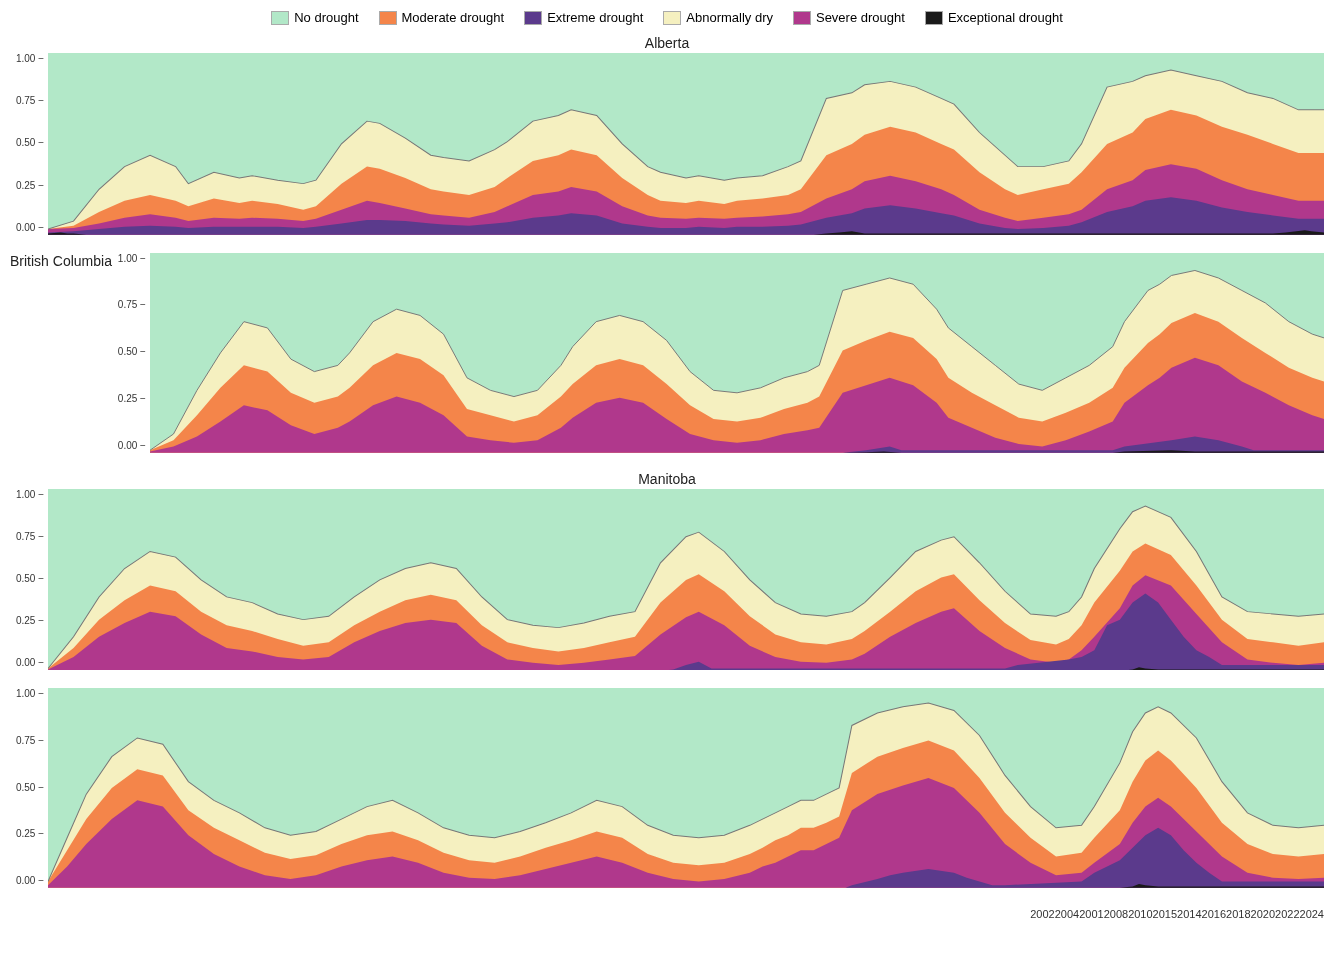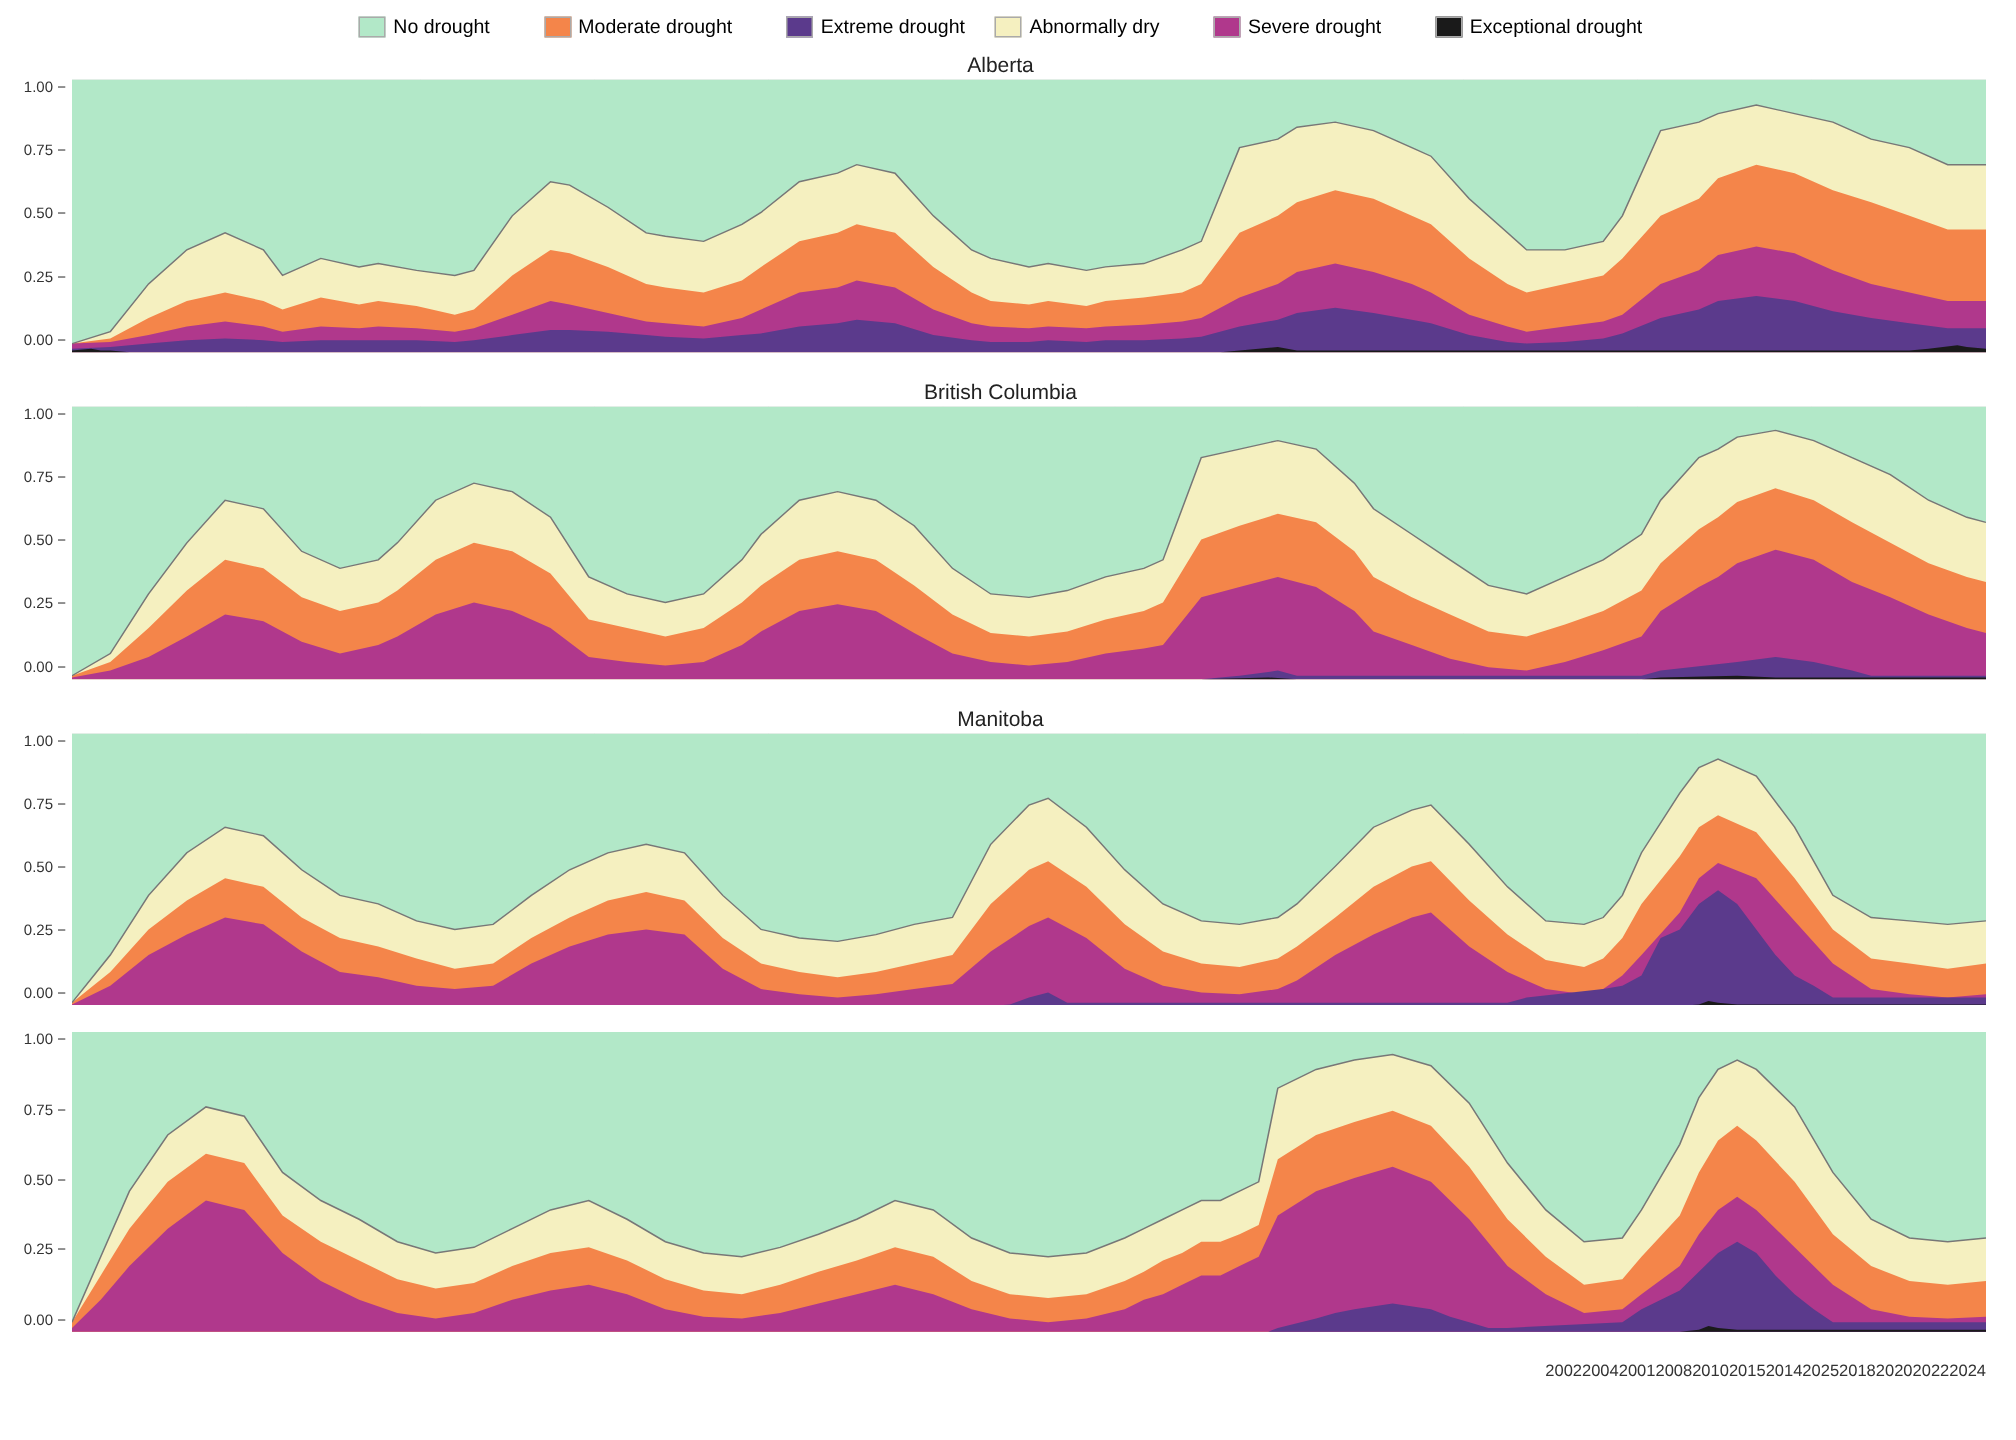--- a/index.html
+++ b/index.html
@@ -21,21 +21,21 @@
       display: flex;
       flex-direction: row;
       flex-wrap: wrap;
       justify-content: center;
       gap: 4px 20px;
       margin-bottom: 10px;
       font-size: 13px;
     }
     .legend-row {
       display: flex;
-      gap: 36px;
+      gap: 20px;
     }
     .legend-item {
       display: flex;
       align-items: center;
       gap: 5px;
       font-size: 13px;
     }
     .legend-box {
       width: 18px;
       height: 14px;
@@ -147,21 +147,21 @@
                   <polygon points="0,158 20,157 40,155 60,153 80,152 100,153 110,154 130,153 150,153 160,153 180,153 200,154 210,153 230,150 250,147 260,147 280,148 300,150 310,151 330,152 350,150 360,149 380,145 400,143 410,141 430,143 450,150 470,153 480,154 500,154 510,153 530,154 540,153 560,153 580,152 590,151 610,145 630,141 640,137 660,134 680,137 700,141 710,143 730,150 750,154 760,155 780,154 800,152 810,149 830,140 850,135 860,130 880,127 900,130 920,136 940,140 960,143 980,146 1000,146 1000,160 0,160" fill="#5b3a8c"></polygon>
 
                   <polygon points="0,159 10,158 15,159 20,159 30,160 600,160 610,159 620,158 630,157 640,159 960,159 970,158 985,156 990,157 1000,158 1000,160 0,160" fill="#1a1a1a"></polygon>
 
                   <polyline points="0,155 20,148 40,120 60,100 80,90 100,100 110,115 130,105 150,110 160,108 180,112 200,115 210,112 230,80 250,60 260,62 280,75 300,90 310,92 330,95 350,85 360,78 380,60 400,55 410,50 430,55 450,80 470,100 480,105 500,110 510,108 530,112 540,110 560,108 580,100 590,95 610,40 630,35 640,28 660,25 680,30 700,40 710,45 730,70 750,90 760,100 780,100 800,95 810,80 830,30 850,25 860,20 880,15 900,20 920,25 940,35 960,40 980,50 1000,50" fill="none" stroke="#777" stroke-width="0.8"></polyline>
                 </svg>
               </div>
             </div>
           </div>
 
-          <div style="flex:1; display:flex; flex-direction:column; margin-bottom:2px;">
+          <div style="flex:1; display:flex; flex-direction:row; margin-bottom:2px;">
             <div class="chart-title">British Columbia</div>
             <div style="flex:1; position:relative;">
               <div style="position:absolute; left:0; top:0; bottom:0; width:38px; display:flex; flex-direction:column; justify-content:space-between; padding-bottom:2px;">
                 <span class="tick-label">1.00 −</span>
                 <span class="tick-label">0.75 −</span>
                 <span class="tick-label">0.50 −</span>
                 <span class="tick-label">0.25 −</span>
                 <span class="tick-label">0.00 −</span>
               </div>
               <div style="position:absolute; left:38px; right:0; top:0; bottom:0;">
@@ -286,21 +286,21 @@
           </div>
 
           <div style="display:flex; justify-content:flex-end; padding-left:38px; padding-right:0; margin-top:4px;">
             <span style="font-size:11px; color:#333;">2002</span>
             <span style="font-size:11px; color:#333;">2004</span>
             <span style="font-size:11px; color:#333;">2001</span>
             <span style="font-size:11px; color:#333;">2008</span>
             <span style="font-size:11px; color:#333;">2010</span>
             <span style="font-size:11px; color:#333;">2015</span>
             <span style="font-size:11px; color:#333;">2014</span>
-            <span style="font-size:11px; color:#333;">2025</span>
+            <span style="font-size:11px; color:#333;">2016</span>
             <span style="font-size:11px; color:#333;">2018</span>
             <span style="font-size:11px; color:#333;">2020</span>
             <span style="font-size:11px; color:#333;">2022</span>
             <span style="font-size:11px; color:#333;">2024</span>
           </div>
 
         </div>
       </div>
     </div>
   </div>

